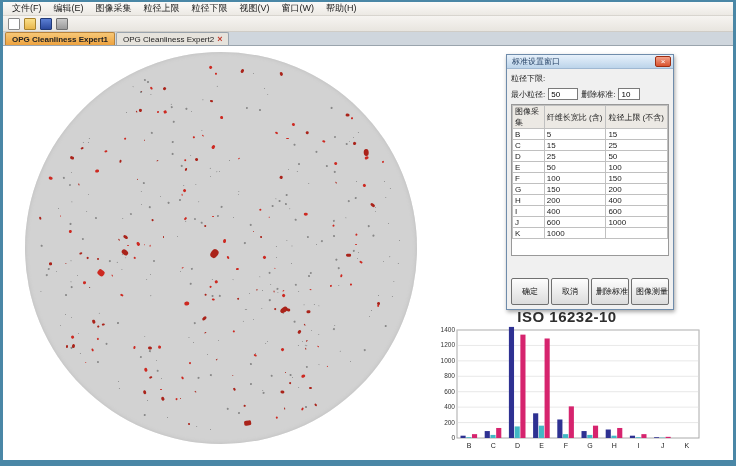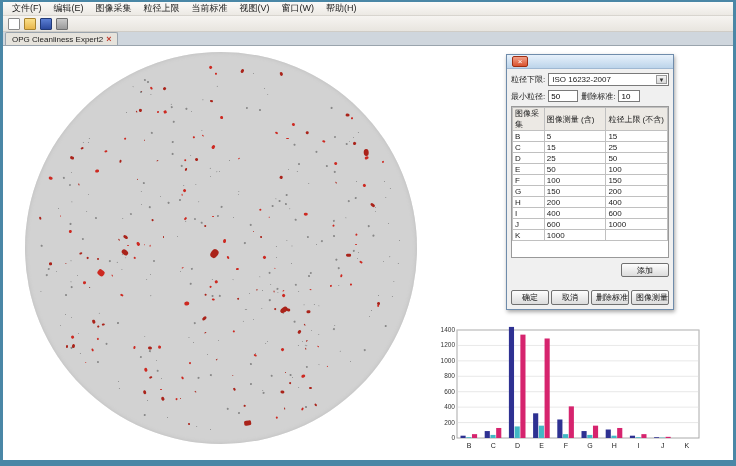--- a/index.html
+++ b/index.html
@@ -38,52 +38,55 @@
   .drow { display:flex; align-items:center; gap:3px; margin-bottom:4px; }
   .dlabel { white-space:nowrap; }
   .combo { flex:1; height:13px; background:#fff; border:1px solid #7a7a7a; display:flex; align-items:center; padding-left:3px; position:relative; }
   .combo-arrow { position:absolute; right:1px; top:1px; width:11px; height:9px; background:linear-gradient(#f4f4f4,#d8d8d8); border:1px solid #9a9a9a; font-size:6px; text-align:center; line-height:8px; color:#333; }
   .dinput { height:12px; border:1px solid #7a7a7a; background:#fff; font-size:8px; padding:0 2px; font-family:inherit; }
   .tablewrap { height:152px; background:#fff; border:1px solid #999; overflow:hidden; }
   table { border-collapse:collapse; width:100%; font-size:8px; }
   th,td { border:1px solid #c0c0c0; padding:0 2px; height:11px; font-weight:normal; text-align:left; }
   th { background:#ece9e4; }
   .addrow { display:flex; justify-content:flex-end; margin:5px 0 3px 0; }
-  .btn { height:15px; background:linear-gradient(#fdfdfd,#dcdcdc); border:1px solid #707070; border-radius:2px; font-size:8px; font-family:inherit; color:#111; cursor:pointer; padding:0 4px; }
+  .btn { height:27px; background:linear-gradient(#fdfdfd,#dcdcdc); border:1px solid #707070; border-radius:2px; font-size:8px; font-family:inherit; color:#111; cursor:pointer; padding:0 4px; }
   .add-btn { width:48px; height:14px; }
   .btnrow { display:flex; gap:2px; margin-top:auto; }
   .btnrow .btn { flex:1; min-width:0; white-space:nowrap; }
   
   .chart-title { position:absolute; left:428px; top:262px; width:272px; text-align:center; font-size:15px; font-weight:bold; color:#2d2d2d; letter-spacing:.5px; }
   .chart-box { position:absolute; left:428px; top:280px; width:272px; height:126px; }
 </style>
 </head>
 <body>
 
 <div class="app">
 
   <div class="menubar" id="menubar">
       <span class="menu-item">文件(F)</span>
       <span class="menu-item">编辑(E)</span>
       <span class="menu-item">图像采集</span>
       <span class="menu-item">粒径上限</span>
-      <span class="menu-item">当前标准</span>
+      <span class="menu-item">粒径下限</span>
       <span class="menu-item">视图(V)</span>
       <span class="menu-item">窗口(W)</span>
       <span class="menu-item">帮助(H)</span>
     </div>
 
   <div class="toolbar" id="toolbar">
       <span class="ticon new-icon"></span>
       <span class="ticon open-icon"></span>
       <span class="ticon save-icon"></span>
       <span class="ticon camera-icon"></span>
     </div>
 
   <div class="tabbar">
+    <div class="tab tab-active">
+      <span>OPG Cleanliness Expert1</span>
+    </div>
     <div class="tab">
       <span>OPG Cleanliness Expert2</span>
       <span class="tab-close">×</span>
     </div>
   </div>
 
   <div class="client">
 
     <div class="membrane" id="membrane">
         <span class="particle" style="left: 263.831px; top: 329.757px; width: 2.12073px; height: 2.17712px; background: rgb(168, 25, 16); opacity: 0.95; border-radius: 40.9291%; transform: rotate(112.454deg);"></span>
@@ -473,42 +476,39 @@
         <span class="particle" style="left: 240.411px; top: 291.257px; width: 1.10394px; height: 1.10394px; background: rgb(74, 74, 74); opacity: 0.55; border-radius: 50%; transform: rotate(150.447deg);"></span>
         <span class="particle" style="left: 261.092px; top: 187.906px; width: 1.41284px; height: 1.41284px; background: rgb(74, 74, 74); opacity: 0.55; border-radius: 50%; transform: rotate(77.0894deg);"></span>
         <span class="particle" style="left: 289.125px; top: 251.658px; width: 0.833469px; height: 0.833469px; background: rgb(74, 74, 74); opacity: 0.55; border-radius: 50%; transform: rotate(72.2289deg);"></span>
         <span class="particle" style="left: 155.321px; top: 218.533px; width: 0.982772px; height: 0.982772px; background: rgb(74, 74, 74); opacity: 0.55; border-radius: 50%; transform: rotate(142.513deg);"></span>
         <span class="particle" style="left: 333.212px; top: 79.6238px; width: 0.901196px; height: 0.901196px; background: rgb(74, 74, 74); opacity: 0.55; border-radius: 50%; transform: rotate(102.541deg);"></span>
         <span class="particle" style="left: 186.851px; top: 226.782px; width: 0.900063px; height: 0.900063px; background: rgb(74, 74, 74); opacity: 0.55; border-radius: 50%; transform: rotate(152.925deg);"></span>
       </div>
 
     <div class="dialog">
       <div class="dialog-titlebar">
+        <span class="dialog-title">标准设置窗口</span>
         <span class="dialog-close">×</span>
       </div>
       <div class="dialog-body">
         <div class="drow">
           <span class="dlabel">粒径下限:</span>
-          <div class="combo">
-            <span>ISO 16232-2007</span>
-            <span class="combo-arrow">▼</span>
-          </div>
         </div>
         <div class="drow">
           <span class="dlabel">最小粒径:</span>
           <input class="dinput" style="width: 30px;" value="50">
           <span class="dlabel">删除标准:</span>
           <input class="dinput" style="width: 22px;" value="10">
         </div>
         <div class="tablewrap">
           <table>
             <thead>
                 <tr id="thead-row">
                   <th>图像采集</th>
-                  <th>图像测量 (含)</th>
+                  <th>纤维长宽比 (含)</th>
                   <th>粒径上限 (不含)</th>
                 </tr>
               </thead>
             <tbody id="tbody">
                 <tr>
                   <td style="width: 32px;">B</td>
                   <td style="width: 62px;">5</td>
                   <td style="width: 62px;">15</td>
                 </tr>
                 <tr>
@@ -551,33 +551,31 @@
                   <td style="width: 62px;">600</td>
                   <td style="width: 62px;">1000</td>
                 </tr>
                 <tr>
                   <td style="width: 32px;">K</td>
                   <td style="width: 62px;">1000</td>
                   <td style="width: 62px;"></td>
                 </tr>
               </tbody>
           </table>
-        </div>
-        <div class="addrow">
-          <button class="btn add-btn">添加</button>
         </div>
         <div class="btnrow" id="dlg-buttons">
             <button class="btn">确定</button>
             <button class="btn">取消</button>
             <button class="btn">删除标准</button>
             <button class="btn">图像测量</button>
           </div>
       </div>
     </div>
 
+    <div class="chart-title">ISO 16232-10</div>
     <div class="chart-box" id="chartbox"><svg width="272" height="126">
           <rect x="26" y="4" width="242" height="108" fill="#ffffff" stroke="#aaaaaa"></rect>
           <text x="24" y="114" text-anchor="end" font-size="6.5" fill="#333">0</text>
           <line x1="26" x2="268" y1="96.57142857142857" y2="96.57142857142857" stroke="#d8d8d8" stroke-width="0.6"></line>
           <text x="24" y="98.57142857142857" text-anchor="end" font-size="6.5" fill="#333">200</text>
           <line x1="26" x2="268" y1="81.14285714285714" y2="81.14285714285714" stroke="#d8d8d8" stroke-width="0.6"></line>
           <text x="24" y="83.14285714285714" text-anchor="end" font-size="6.5" fill="#333">400</text>
           <line x1="26" x2="268" y1="65.71428571428572" y2="65.71428571428572" stroke="#d8d8d8" stroke-width="0.6"></line>
           <text x="24" y="67.71428571428572" text-anchor="end" font-size="6.5" fill="#333">600</text>
           <line x1="26" x2="268" y1="50.28571428571429" y2="50.28571428571429" stroke="#d8d8d8" stroke-width="0.6"></line>

